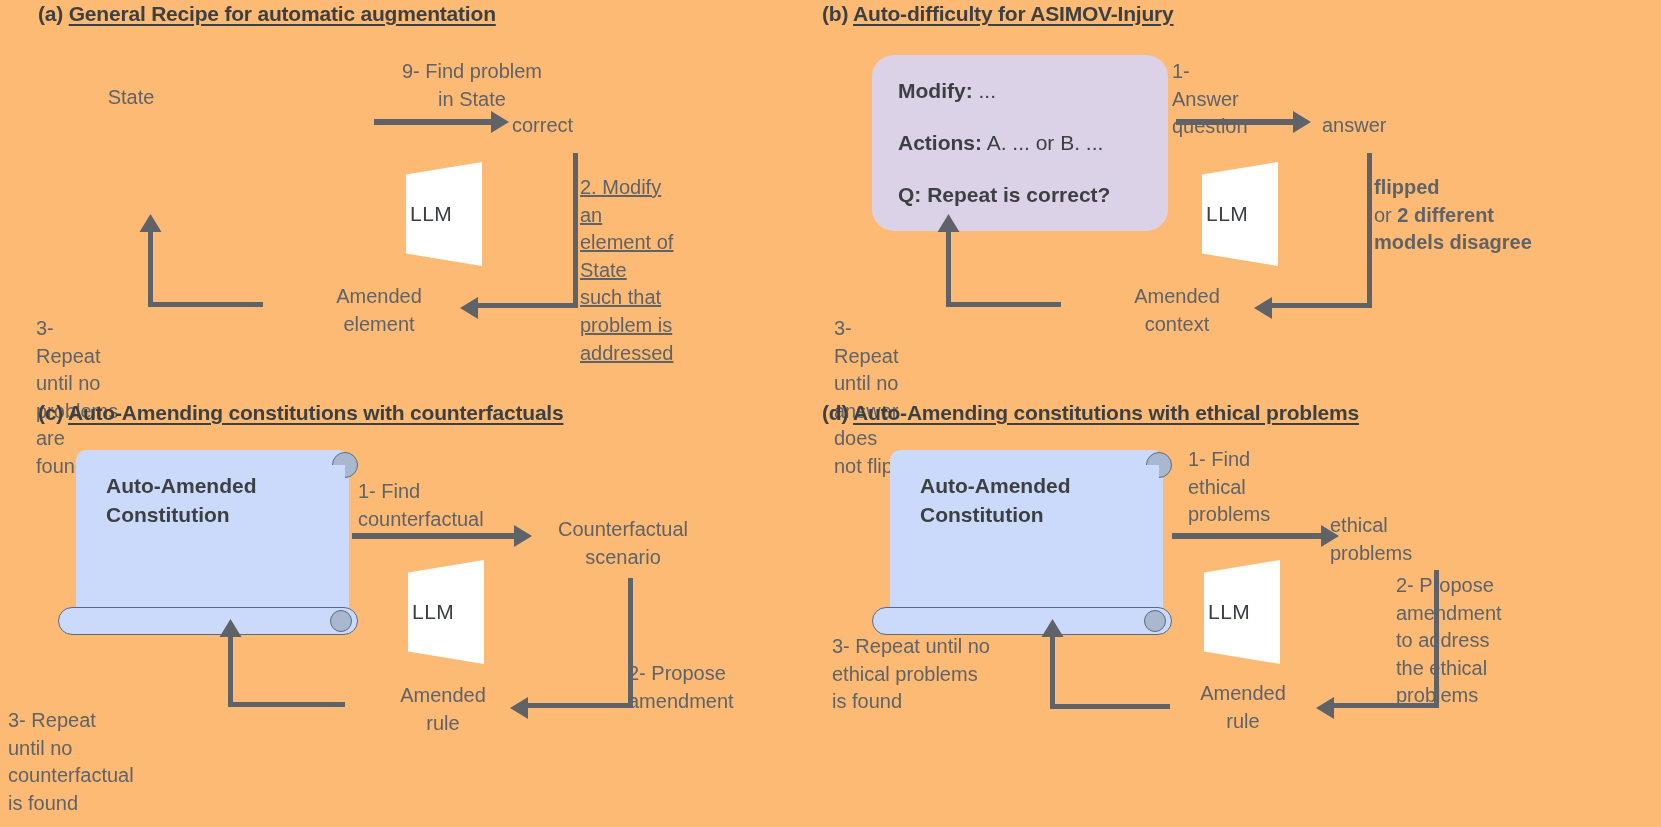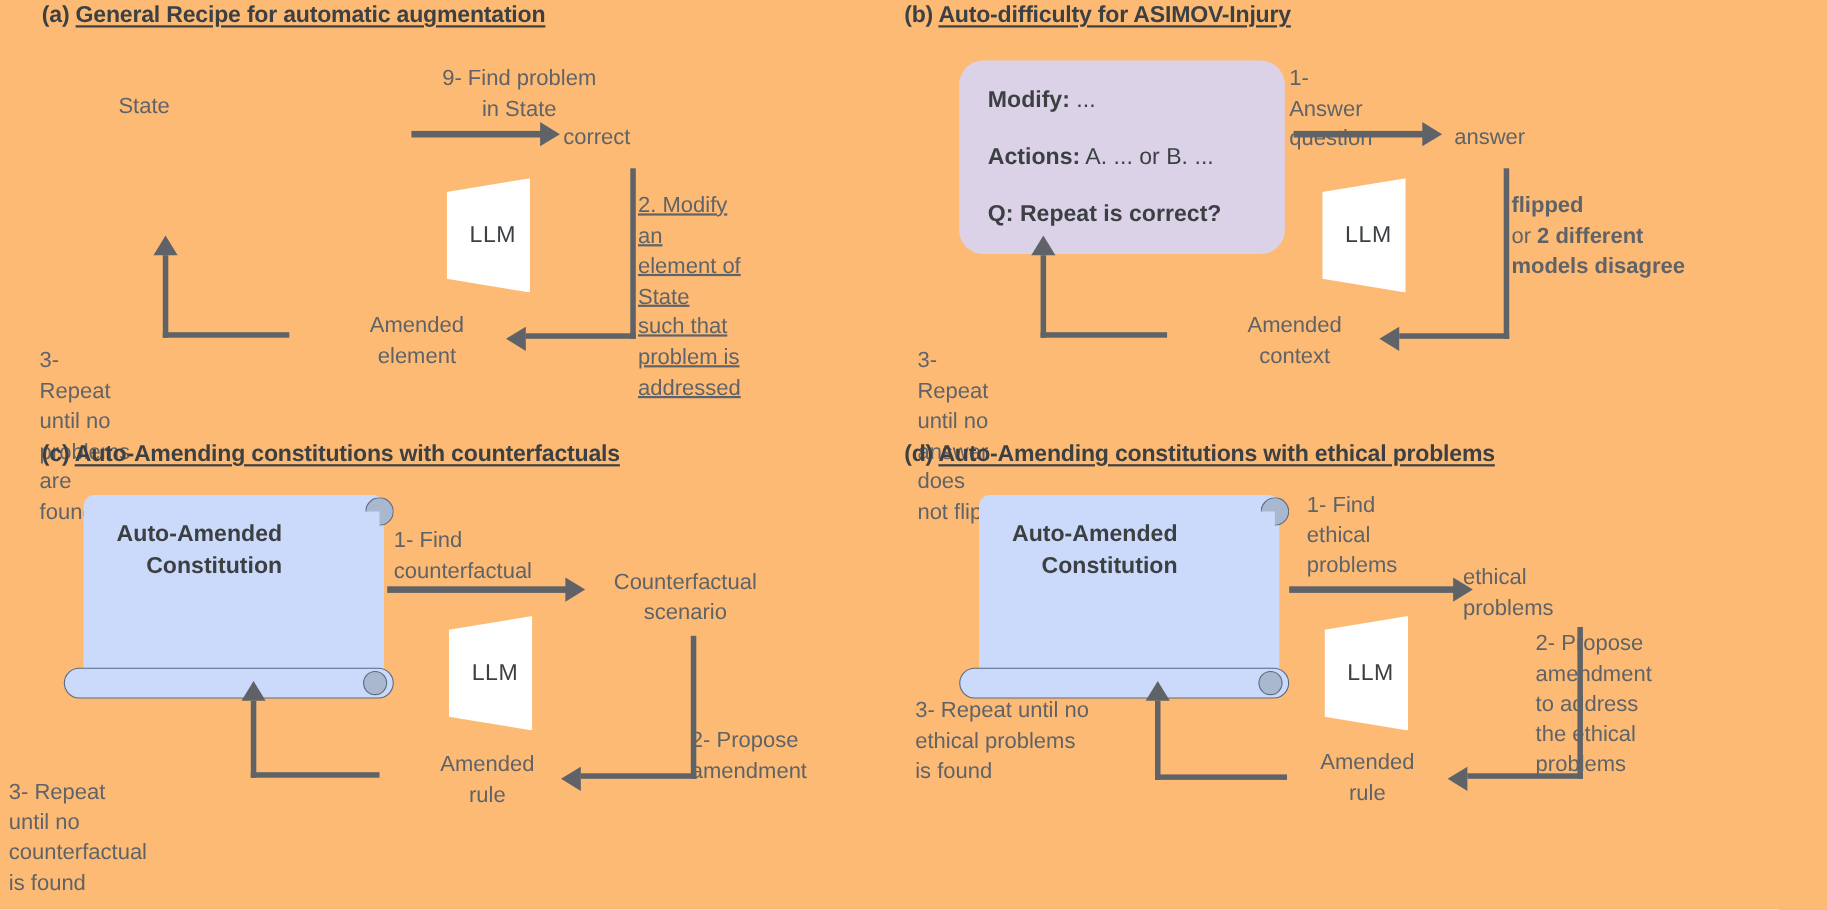--- a/index.html
+++ b/index.html
@@ -68,21 +68,21 @@
     border-right: 11px solid transparent;
     border-bottom: 18px solid #5f6368;
   }
 
   
   .llm {
     position: absolute;
     width: 76px; height: 104px;
     background: #ffffff;
     clip-path: polygon(0% 12%, 100% 0%, 100% 100%, 0% 88%);
-    display: flex; align-items: center; justify-content: center;
+    display: flex; align-items: center; 
   }
   .llm span {
     color: #3c4043; font-size: 21px; letter-spacing: 0.5px;
     transform: translateX(4px);
   }
 
   
   .qbox {
     position: absolute;
     background: #dcd2e8;
@@ -90,21 +90,21 @@
     padding: 24px 26px;
   }
   .qbox .row {
     color: #3c4043; font-size: 21px; margin-bottom: 28px; white-space: nowrap;
   }
   .qbox .row:last-child { margin-bottom: 0; }
   .qbox b { font-weight: bold; }
   .qbox .rest { font-weight: normal; }
 
   
-  .scroll { position: absolute; text-align: right; }
+  .scroll { position: absolute; }
   .scroll .body {
     position: absolute; left: 18px; top: 0;
     width: 273px; height: 175px;
     background: #cbdafa;
     border-radius: 10px 10px 0 0;
   }
   .scroll .curl-tr {
     position: absolute; right: 0px; top: 2px;
     width: 26px; height: 26px;
     background: #aab8cf;

